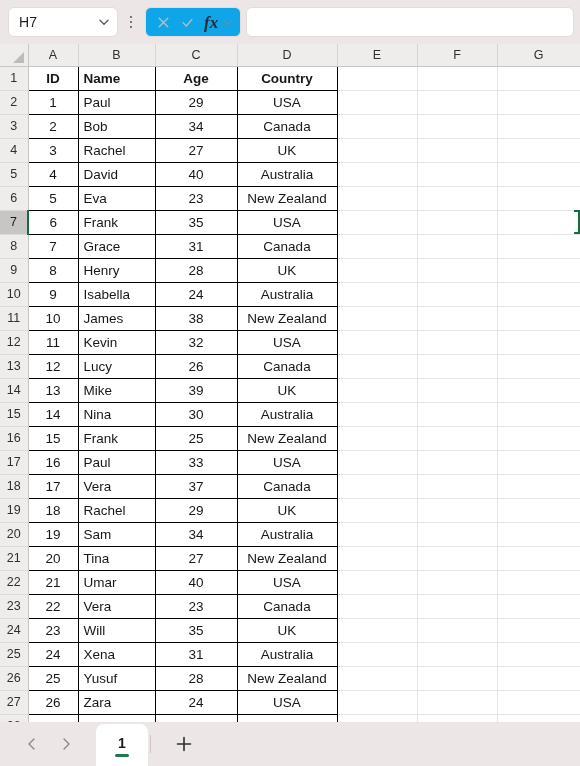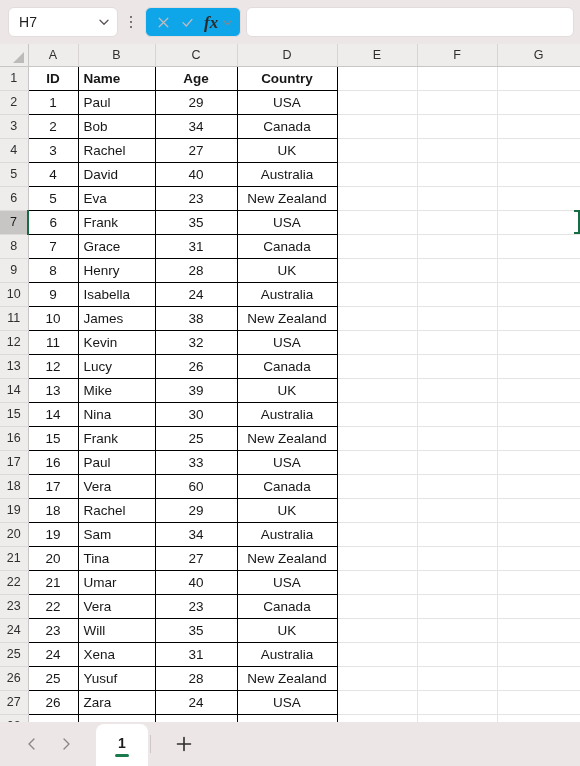--- a/index.html
+++ b/index.html
@@ -526,21 +526,21 @@
             <td class="cell bordered c-center">33</td>
             <td class="cell bordered c-center">USA</td>
             <td class="cell"></td>
             <td class="cell"></td>
             <td class="cell"></td>
           </tr>
           <tr>
             <td class="rowhead">18</td>
             <td class="cell bordered c-center">17</td>
             <td class="cell bordered c-left">Vera</td>
-            <td class="cell bordered c-center">60</td>
+            <td class="cell bordered c-center">37</td>
             <td class="cell bordered c-center">Canada</td>
             <td class="cell"></td>
             <td class="cell"></td>
             <td class="cell"></td>
           </tr>
           <tr>
             <td class="rowhead">19</td>
             <td class="cell bordered c-center">18</td>
             <td class="cell bordered c-left">Rachel</td>
             <td class="cell bordered c-center">29</td>

